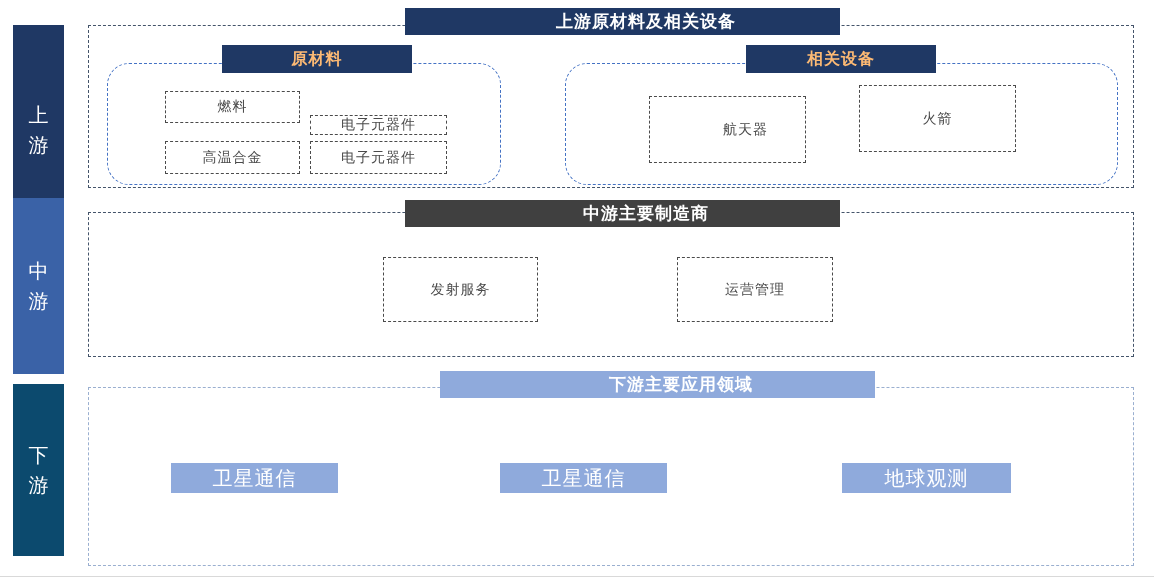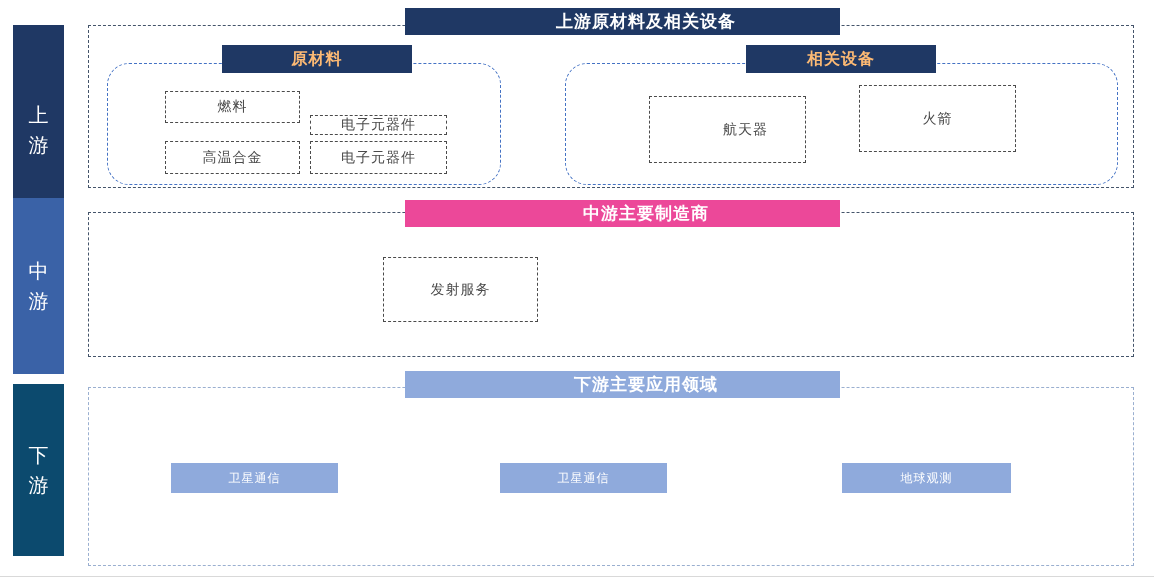--- a/index.html
+++ b/index.html
@@ -23,22 +23,22 @@
   #sec-mid{top:212px;height:145px;border:1.5px dashed #44546A;}
   #sec-down{top:387px;height:179px;border:1.5px dashed #9AAFD0;}
 
   
   .section-title{
     position:absolute;left:405px;width:388px;height:27px;z-index:3;
     display:flex;align-items:center;justify-content:center;
     color:#ffffff;font-size:17px;font-weight:bold;letter-spacing:1px;padding-left:47px;
   }
   #title-up{top:8px;background:#1F3864;}
-  #title-mid{top:200px;background:#ec4899;font-family:Liberation Mono, monospace;}
-  #title-down{top:371px;background:#8FAADC;}
+  #title-mid{top:200px;background:#404040;font-family:Liberation Mono, monospace;}
+  #title-down{top:371px;background:#8FAADC;margin-left:35px;}
 
   
   .group-box{
     position:absolute;top:63px;height:122px;box-sizing:border-box;
     border:1.5px dashed #4472C4;border-radius:22px;z-index:1;
   }
   #group-raw{left:107px;width:394px;font-family:Liberation Mono, monospace;}
   #group-equip{left:565px;width:553px;}
   .group-title{
     position:absolute;top:45px;width:190px;height:28px;z-index:3;
@@ -53,21 +53,21 @@
     position:absolute;box-sizing:border-box;z-index:2;
     border:1px dashed #4a4a4a;background:#ffffff;
     display:flex;align-items:center;justify-content:center;
     color:#4a4a4a;font-size:14px;letter-spacing:1px;
   }
 
   
   .pill{
     position:absolute;top:75px;height:30px;z-index:2;background:#8FAADC;
     display:flex;align-items:center;justify-content:center;
-    color:#ffffff;font-size:12px;letter-spacing:1px;
+    color:#ffffff;font-size:20px;letter-spacing:1px;
   }
 
   .bottom-line{position:absolute;left:0;top:576px;width:1154px;height:1px;background:#D9D9D9;}
 </style>
 </head>
 <body>
 
 <div id="canvas">
 
   <div class="stage-label" id="stage-up">
@@ -92,20 +92,21 @@
   <div class="group-title" id="gt-raw">原材料</div>
 
   <div class="group-box" id="group-equip">
     <div class="item-box" style="left:83px;top:32px;width:157px;height:67px;padding-left:36px;">航天器</div>
     <div class="item-box" style="left:293px;top:21px;width:157px;height:67px;">火箭</div>
   </div>
   <div class="group-title" id="gt-equip">相关设备</div>
 
   <div class="section-box" id="sec-mid">
     <div class="item-box" style="left:294px;top:44px;width:155px;height:65px;">发射服务</div>
+    <div class="item-box" style="left:588px;top:44px;width:156px;height:65px;">运营管理</div>
   </div>
   <div class="section-title" id="title-mid">中游主要制造商</div>
 
   <div class="section-box" id="sec-down">
     <div class="pill" style="left:82px;width:167px;">卫星通信</div>
     <div class="pill" style="left:411px;width:167px;">卫星通信</div>
     <div class="pill" style="left:753px;width:169px;">地球观测</div>
   </div>
   <div class="section-title" id="title-down">下游主要应用领域</div>
 

